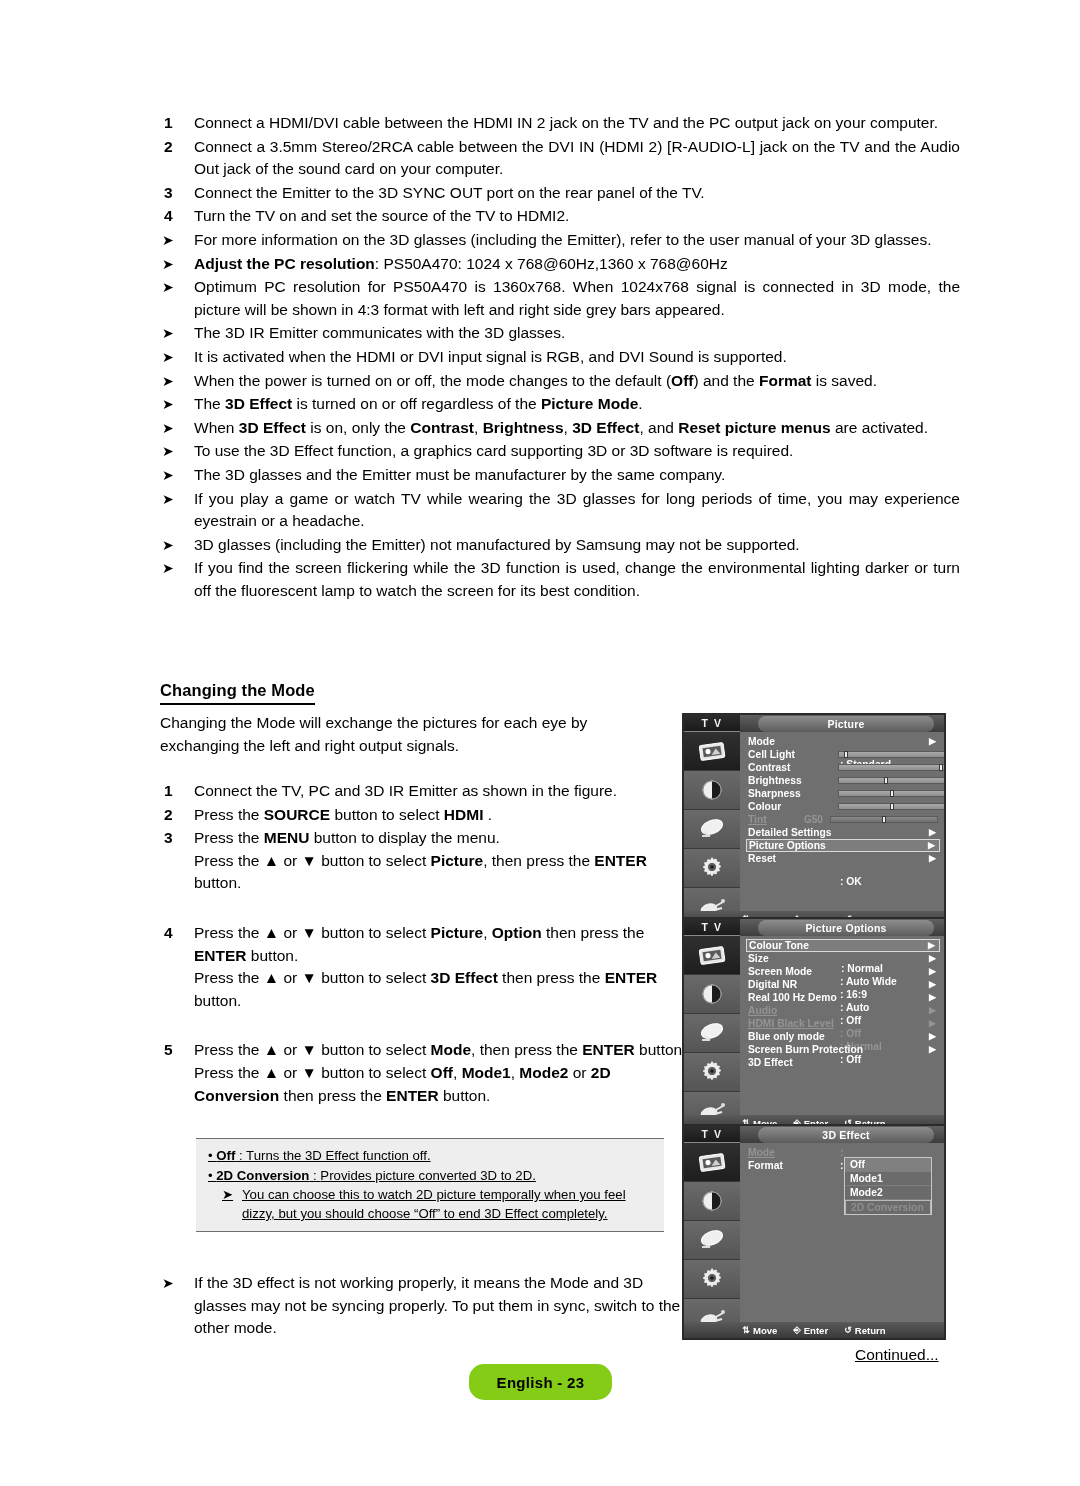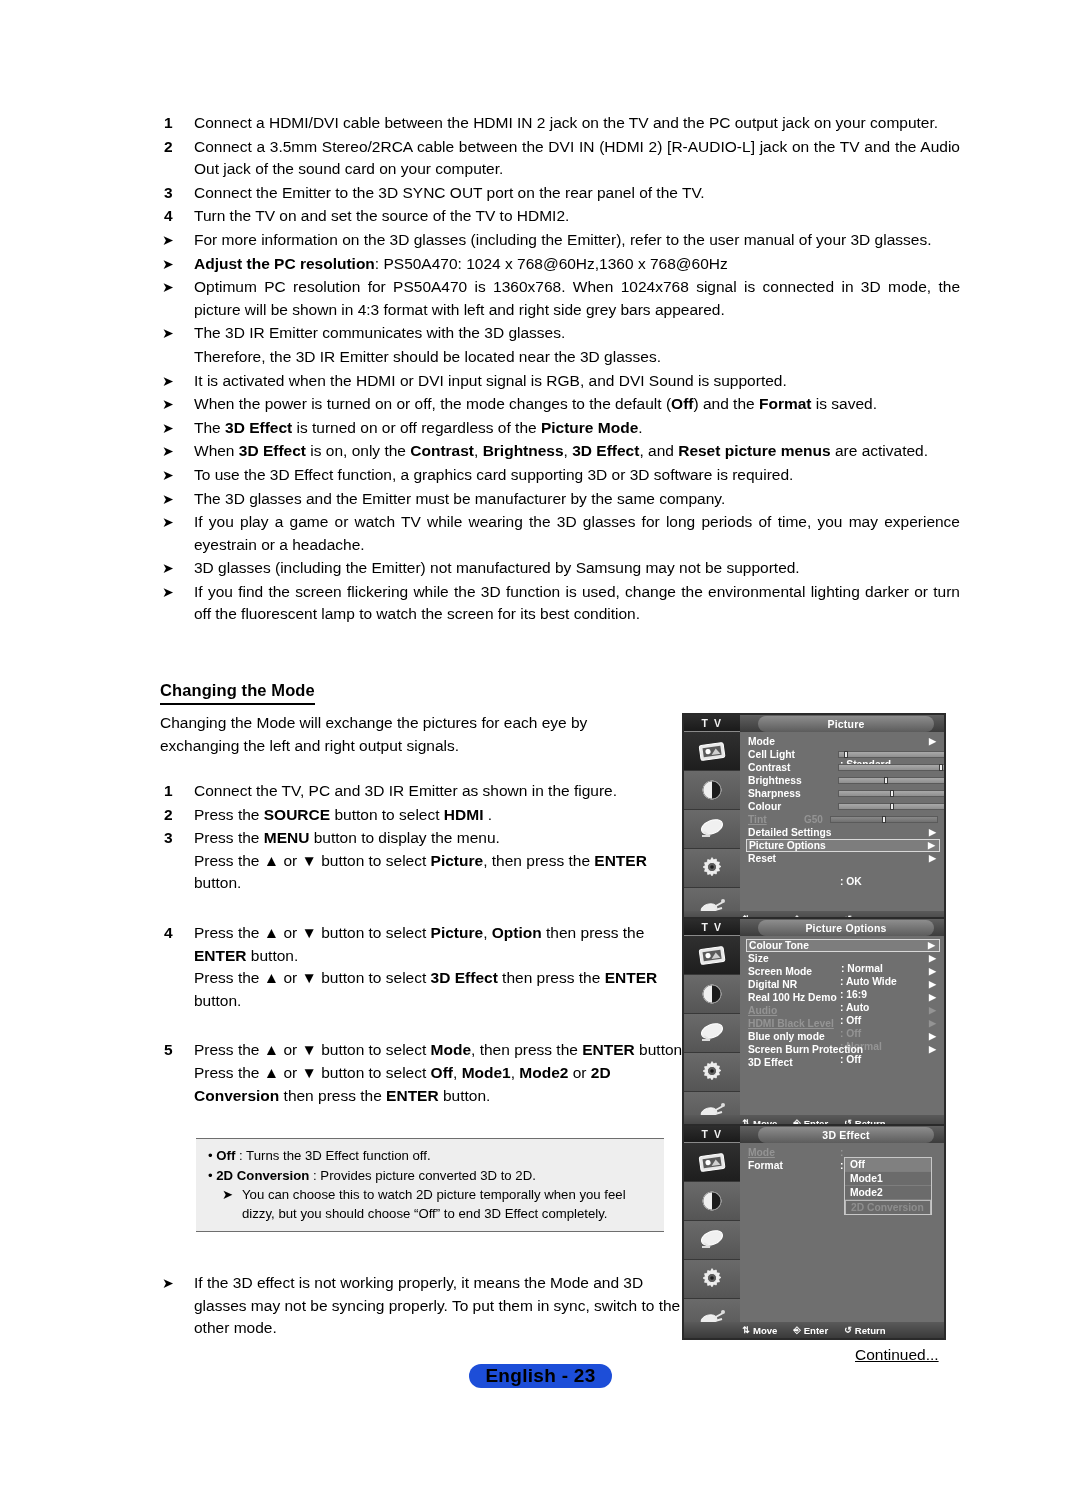--- a/index.html
+++ b/index.html
@@ -96,20 +96,21 @@
   .notebox {
     position: absolute;
     left: 196px;
     top: 1138px;
     width: 468px;
     box-sizing: border-box;
     background: #eeeeee;
     border-top: 1px solid #6e6e6e;
     border-bottom: 1px solid #6e6e6e;
     padding: 7px 8px 8px 12px;
+    text-decoration: underline;
   }
   .notebox .nline {
     font-size: 13.2px;
     line-height: 19.5px;
     white-space: nowrap;
   }
   .notebox .nline b { font-weight: bold; }
   .notebox .sub {
     display: flex;
     padding-left: 14px;
@@ -133,25 +134,25 @@
     left: 855px;
     top: 1346px;
     font-size: 15.5px;
     text-decoration: underline;
   }
   .pagebadge {
     position: absolute;
     left: 469px;
     top: 1364px;
     width: 143px;
-    height: 24px;
+    height: 36px;
     border-radius: 15px;
-    background: #1d4ed8;
+    background: #84cc16;
     color: #000;
-    font-size: 19px;
+    font-size: 15px;
     font-weight: bold;
     display: flex;
     align-items: center;
     justify-content: center;
     letter-spacing: 0.3px;
   }
 
   
   .osd {
     position: absolute;
@@ -413,24 +414,20 @@
     <div class="row">
       <div class="marker arrow">➤</div>
       <div class="body">Optimum PC resolution for PS50A470 is 1360x768. When 1024x768 signal is connected in 3D mode, the picture will be shown in 4:3 format with left and right side grey bars appeared.</div>
     </div>
 
     <div class="row">
       <div class="marker arrow">➤</div>
       <div class="body nojustify">The 3D IR Emitter communicates with the 3D glasses.</div>
     </div>
 
-    <div class="row">
-      <div class="marker arrow"></div>
-      <div class="body nojustify">Therefore, the 3D IR Emitter should be located near the 3D glasses.</div>
-    </div>
 
     <div class="row">
       <div class="marker arrow">➤</div>
       <div class="body nojustify">It is activated when the HDMI or DVI input signal is RGB, and DVI Sound is supported.</div>
     </div>
 
     <div class="row">
       <div class="marker arrow">➤</div>
       <div class="body nojustify">When the power is turned on or off, the mode changes to the default (<b>Off</b>) and the <b>Format</b> is saved.</div>
     </div>

